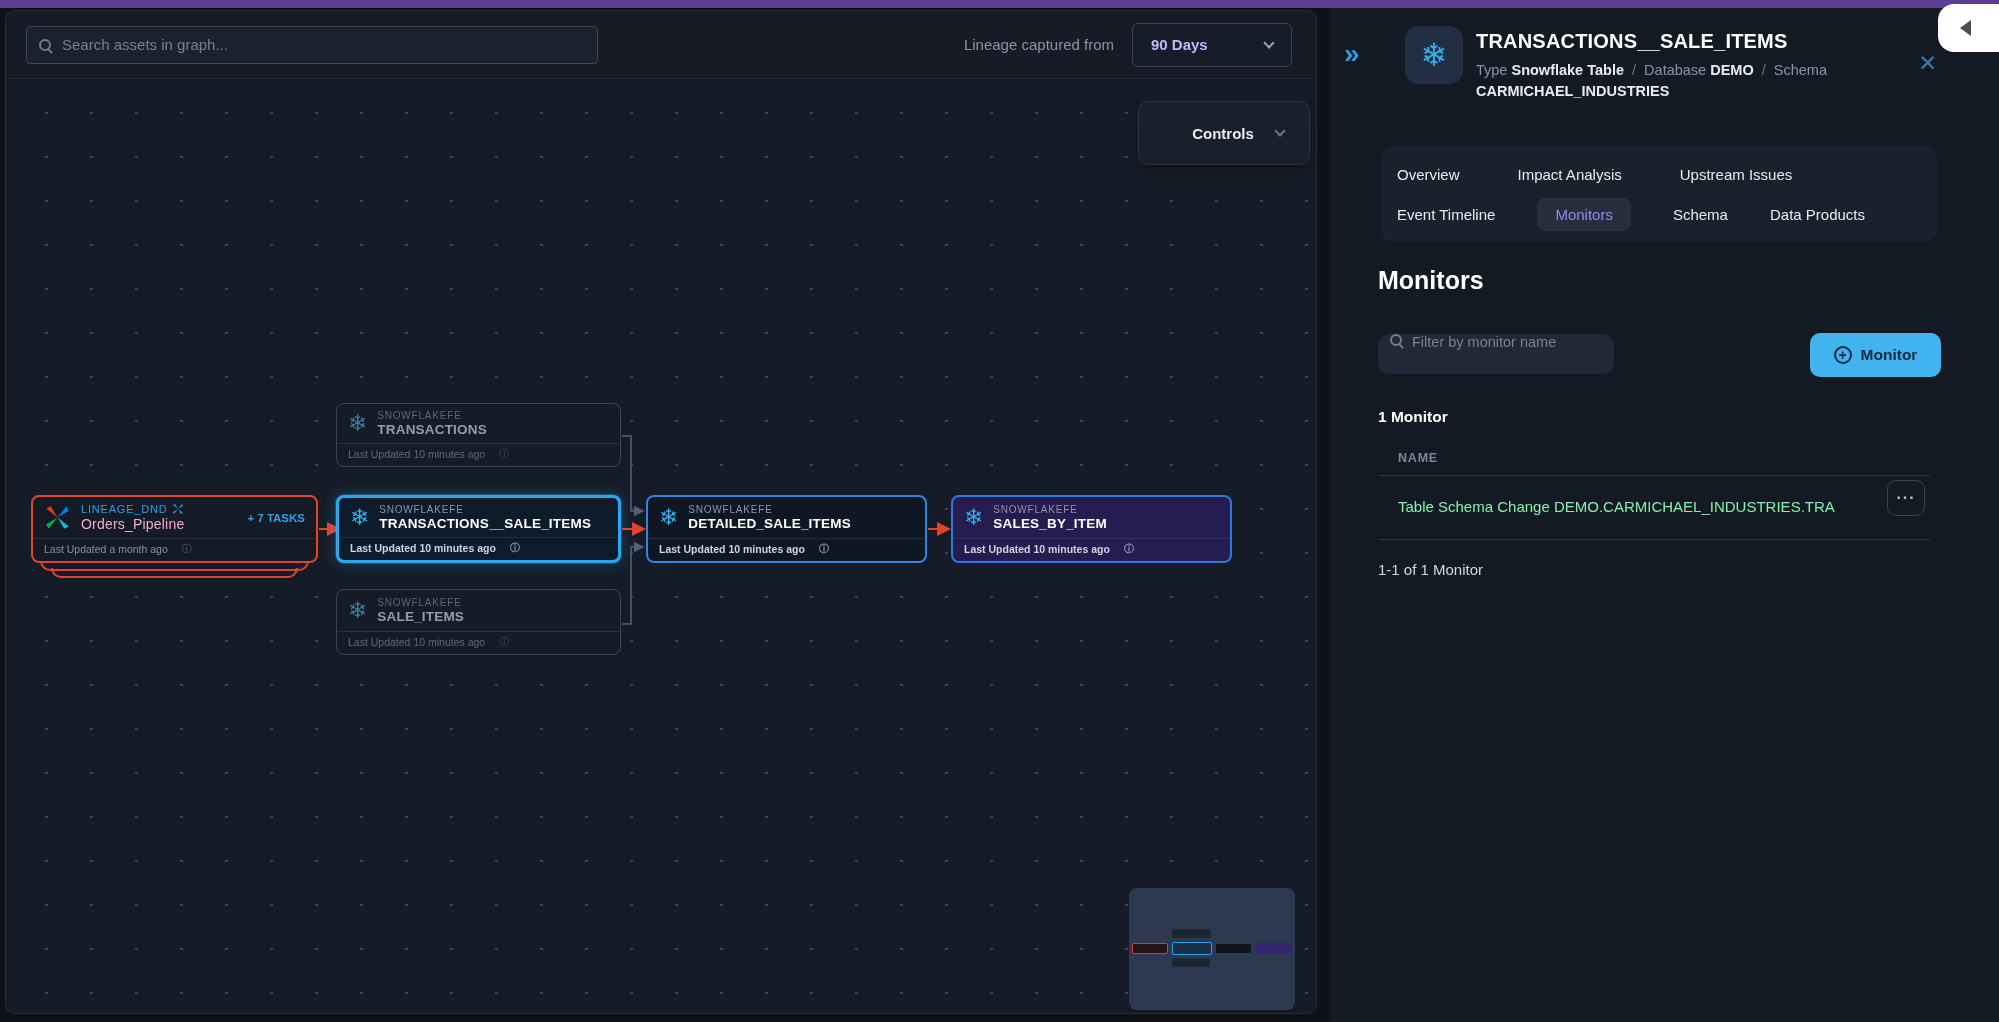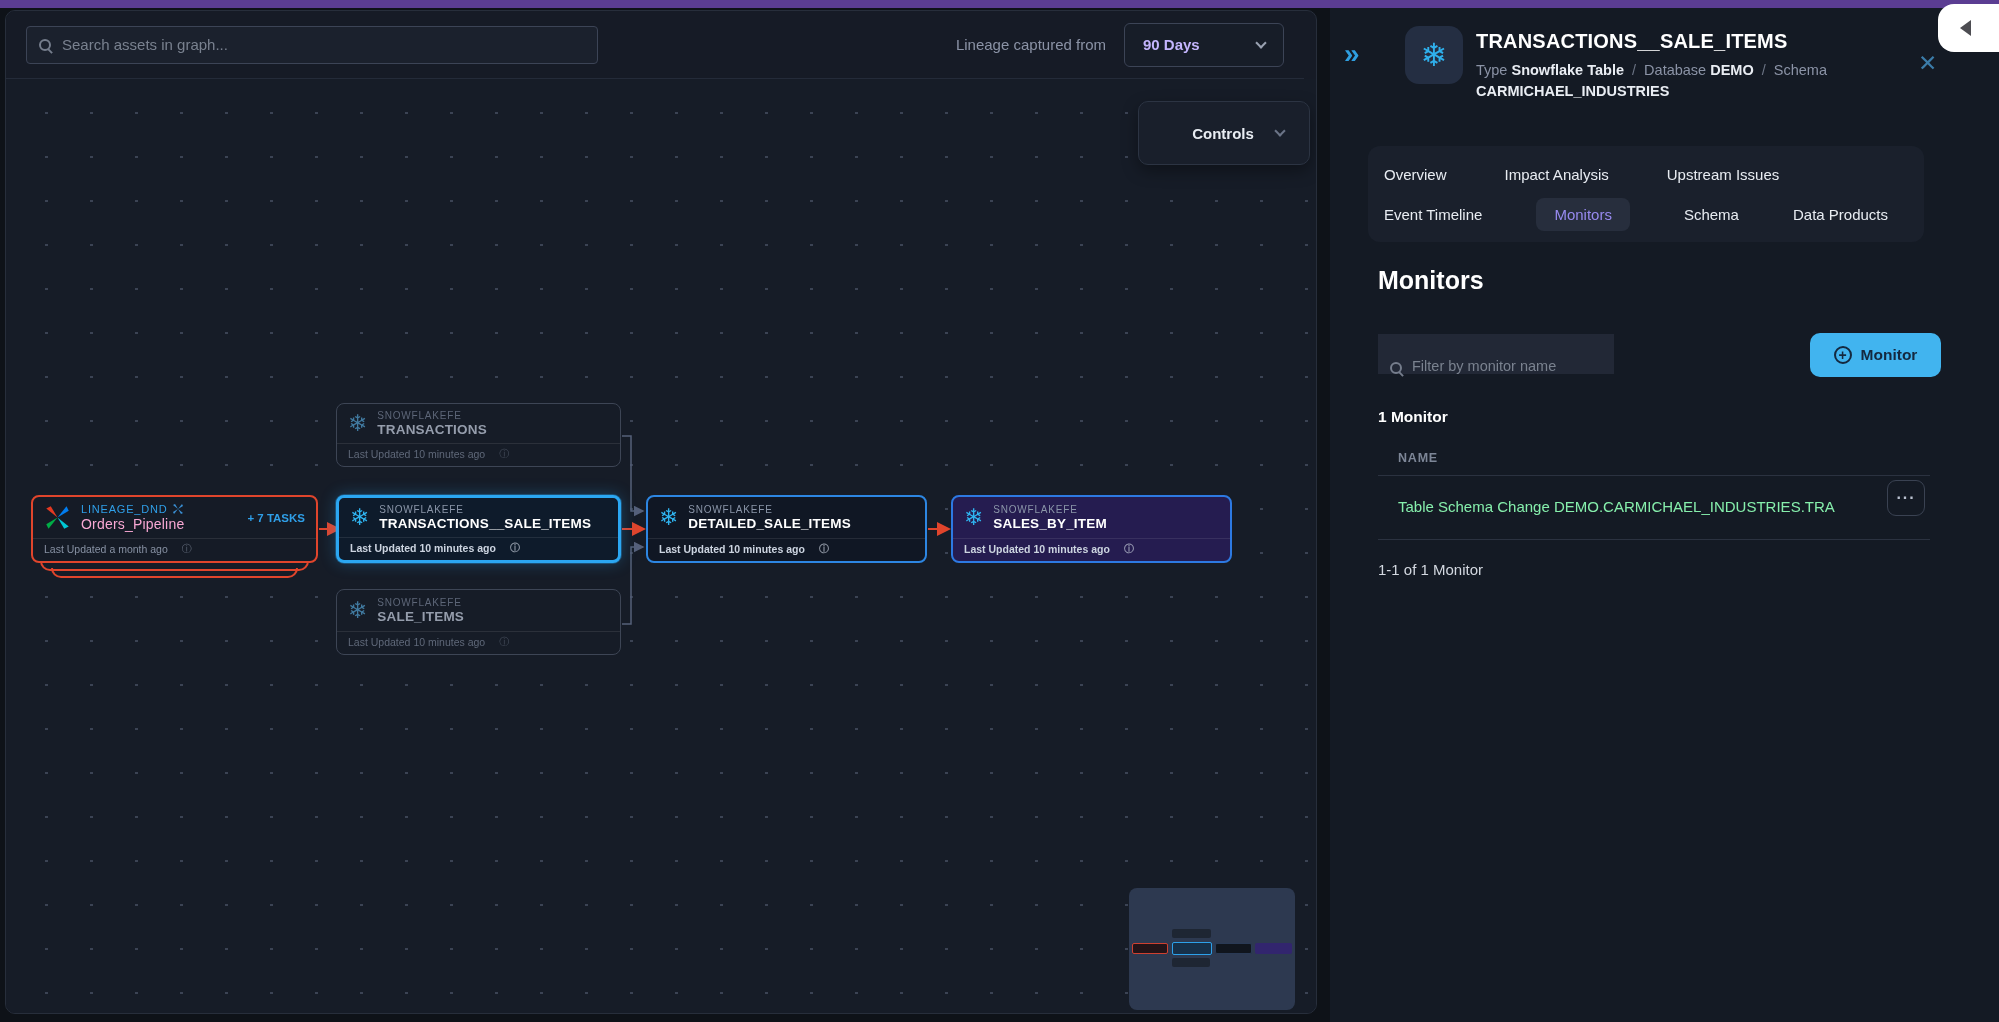--- a/index.html
+++ b/index.html
@@ -19,21 +19,21 @@
     background:#161b26; border:1px solid #272e3b; border-radius:10px; overflow:hidden;
   }
   .canvas {
     position:absolute; left:0; right:0; top:68px; bottom:0;
     background-color:#161c27;
     background-image:radial-gradient(#3b4354 1.3px, transparent 1.5px);
     background-size:45px 44px; background-position:18px 12px;
   }
   
   .toolbar {
-    position:absolute; left:0; right:12px; top:0; height:68px;
+    position:absolute; left:0; right:4px; top:0; height:68px;
     background:#161b26; border-bottom:1px solid #242b39;
     display:flex; align-items:center; padding:0 20px; gap:12px; z-index:5;
   }
   .search-box {
     width:572px; height:38px; background:#1b212d; border:1px solid #3c4456; border-radius:4px;
     display:flex; align-items:center; padding:0 12px; gap:11px;
   }
   .search-box input, .filter-box input {
     background:transparent; border:none; outline:none; flex:1;
     color:#d7dce5; font-family:"Liberation Sans", sans-serif;
@@ -128,29 +128,29 @@
   .tile { position:absolute; left:75px; top:18px; width:58px; height:58px; border-radius:14px; background:#242e42; display:flex; align-items:center; justify-content:center; }
   .tile .snow { font-size:32px; color:#2fb0ec; }
   .panel-title { position:absolute; left:146px; top:22px; font-size:20px; font-weight:bold; color:#fff; letter-spacing:.2px; }
   .breadcrumb { position:absolute; left:146px; top:52px; width:445px; font-size:14.5px; line-height:21px; color:#8b93a6; }
   .breadcrumb b { color:#e9edf3; font-weight:bold; }
   .breadcrumb .sep { color:#6b7384; padding:0 4px; }
   .close-icon { position:absolute; left:588px; top:42px; color:#3b7ca9; font-size:23px; cursor:pointer; }
   .pill { position:absolute; left:608px; top:-4px; width:90px; height:48px; background:#ffffff; border-radius:16px; z-index:6; display:flex; align-items:center; padding-left:22px; cursor:pointer; }
   .pill-arrow { width:0; height:0; border-top:8px solid transparent; border-bottom:8px solid transparent; border-right:11px solid #4d4d52; }
 
-  .tabs { position:absolute; left:38px; top:138px; width:556px; background:#1a202c; border-radius:12px; padding:8px 0; }
+  .tabs { position:absolute; left:51px; top:138px; width:556px; background:#1a202c; border-radius:12px; padding:8px 0; }
   .tab-row { display:flex; align-items:center; height:40px; padding:0 16px; }
   .tab-row.r1 { gap:58px; }
-  .tab-row.r2 { gap:54px; }
+  .tab-row.r2 { gap:42px; }
   .tab { font-size:15px; color:#e8ecf2; cursor:pointer; white-space:nowrap; padding:8px 0; }
   .tab.active { background:#272e3d; color:#978aef; border-radius:8px; padding:8px 18px; }
 
   .mon-heading { position:absolute; left:48px; top:258px; font-size:25px; font-weight:bold; color:#fff; }
-  .filter-box { position:absolute; left:48px; top:326px; width:236px; height:40px; background:#222836; border-radius:0; display:flex; align-items:flex-end; gap:10px; padding:0 12px; }
+  .filter-box { position:absolute; left:48px; top:326px; width:236px; height:40px; background:#222836; border-radius:12px; display:flex; align-items:flex-start; gap:10px; padding:0 12px; }
   .filter-box input { font-size:14.5px; }
   .filter-box input::placeholder { color:#7a828f; }
   .add-btn {
     position:absolute; left:480px; top:325px; width:131px; height:44px;
     background:#41b4ef; border-radius:10px; display:flex; align-items:center; justify-content:center; gap:9px;
     color:#14293f; font-weight:bold; font-size:15.5px; cursor:pointer; border:none;
   }
   .plus-circle { width:18px; height:18px; border:2px solid #14293f; border-radius:50%; display:flex; align-items:center; justify-content:center; font-size:14px; font-weight:bold; line-height:1; }
   .count-label { position:absolute; left:48px; top:400px; font-size:15.5px; font-weight:bold; color:#fff; }
   .col-name { position:absolute; left:68px; top:443px; font-size:12.5px; color:#7d8697; letter-spacing:.8px; font-weight:bold; }

